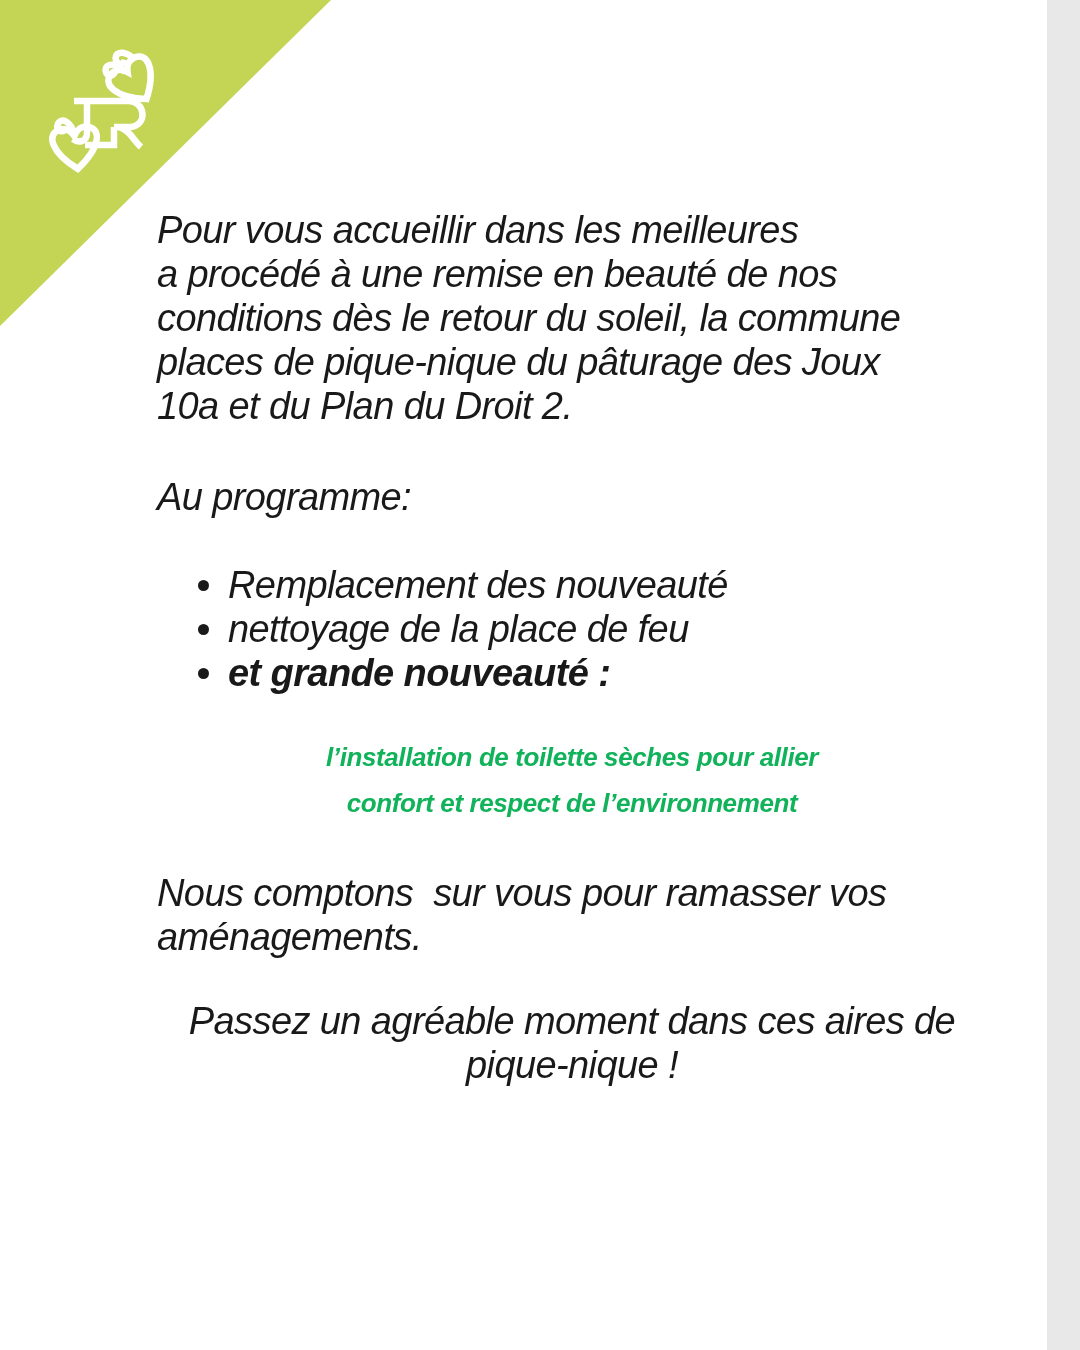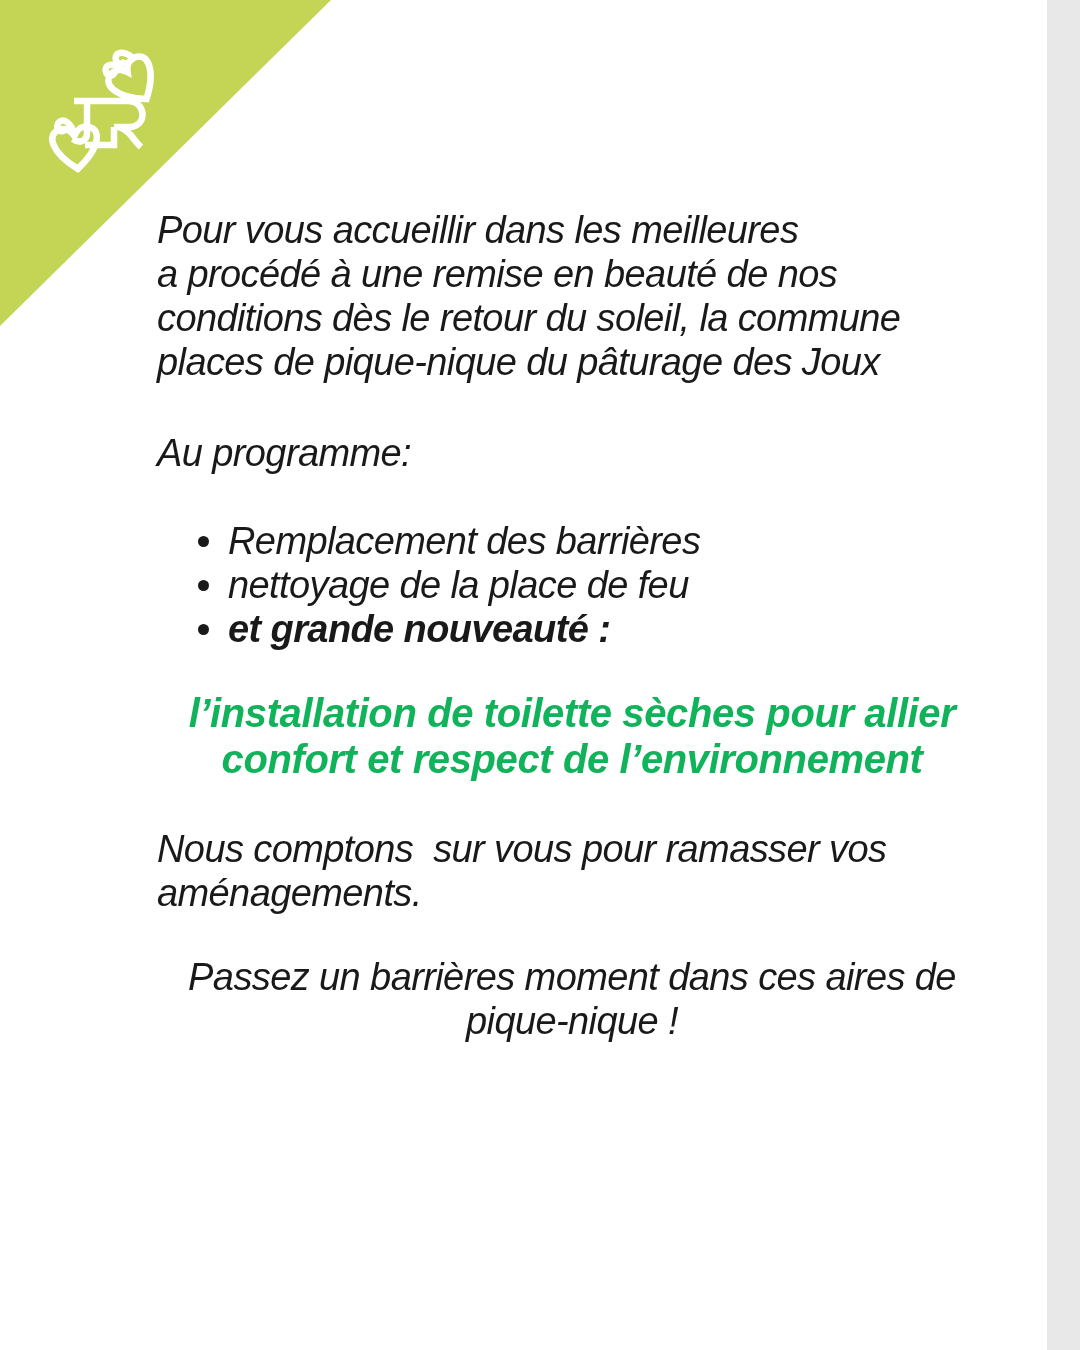--- a/index.html
+++ b/index.html
@@ -52,21 +52,21 @@
     border-radius: 50%;
     background: #191919;
     margin-left: 41px;
     margin-right: 19px;
     flex: 0 0 auto;
   }
   .program-list .item.bold { font-weight: 700; align-items: center; }
 
   .highlight {
     margin-top: 39px;
-    font-size: 40px;
+    font-size: 26px;
     line-height: 46px;
     font-weight: 700;
     text-align: center;
     letter-spacing: -0.4px;
   }
 
   .outro { margin-top: 45px; }
 
   .closing {
     margin-top: 40px;
@@ -103,28 +103,29 @@
     </g>
   </svg>
 
   <div class="content">
 
     <div class="para">
       <div class="line">Pour vous accueillir dans les meilleures</div>
       <div class="line">a procédé à une remise en beauté de nos</div>
       <div class="line">conditions dès le retour du soleil, la commune</div>
       <div class="line">places de pique-nique du pâturage des Joux</div>
+      <div class="line">10a et du Plan du Droit 2.</div>
     </div>
 
     <div class="para program-heading">Au programme:</div>
 
     <div class="para program-list">
       <div class="item">
         <span class="dot"></span>
-        <span class="line">Remplacement des barrières</span>
+        <span class="line">Remplacement des nouveauté</span>
       </div>
       <div class="item">
         <span class="dot"></span>
         <span class="line">nettoyage de la place de feu</span>
       </div>
       <div class="item bold">
         <span class="dot"></span>
         <span class="line">et grande nouveauté :</span>
       </div>
     </div>
@@ -133,18 +134,18 @@
       <div class="line" style="white-space:normal;">l’installation de toilette sèches pour allier</div>
       <div class="line" style="white-space:normal;">confort et respect de l’environnement</div>
     </div>
 
     <div class="para outro">
       <div class="line">Nous comptons  sur vous pour ramasser vos</div>
       <div class="line">aménagements.</div>
     </div>
 
     <div class="para closing">
-      <div class="line" style="white-space:normal;">Passez un barrières moment dans ces aires de</div>
+      <div class="line" style="white-space:normal;">Passez un agréable moment dans ces aires de</div>
       <div class="line" style="white-space:normal;">pique-nique !</div>
     </div>
 
   </div>
 </div>
 
 </body></html>

